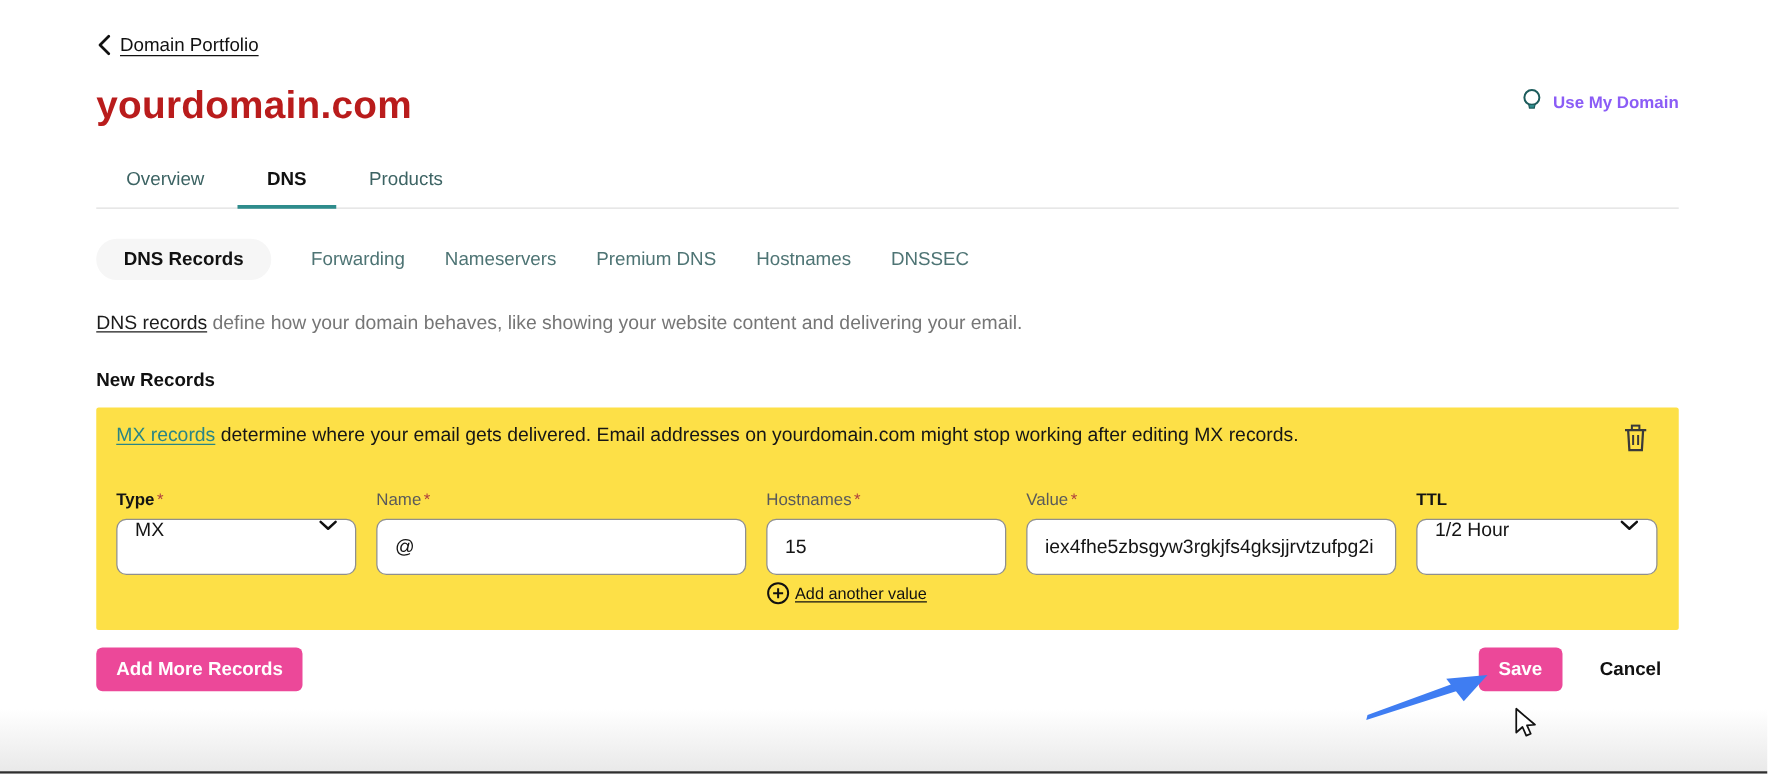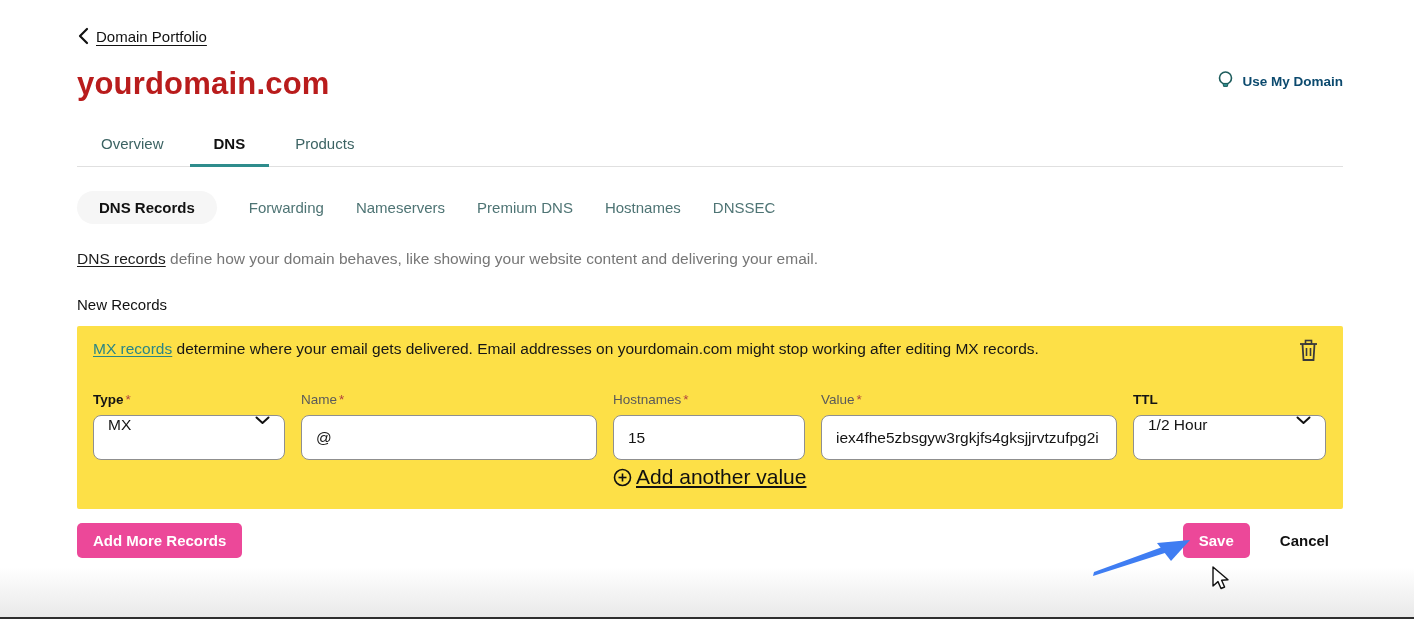--- a/index.html
+++ b/index.html
@@ -10,37 +10,37 @@
     position:relative; overflow:hidden;
   }
   .content { position:absolute; left:77px; top:0; width:1266px; }
 
   
   .back-row { margin-top:27px; display:flex; align-items:center; gap:5px; }
   .back-chevron { display:inline-flex; cursor:pointer; }
   .back-link { font-size:15px; font-weight:500; color:#111; text-decoration:underline; text-underline-offset:3px; cursor:pointer; }
   .page-title { margin-top:21px; font-size:31px; font-weight:700; letter-spacing:.2px; color:#b91c1c; }
   .use-domain { position:absolute; right:0; top:70px; display:flex; align-items:center; gap:8px; cursor:pointer; }
-  .use-domain span { font-size:13.5px; font-weight:700; color:#0c4a6e; }
+  .use-domain span { font-size:13.5px; font-weight:700; color:#8b5cf6; }
 
   
   .tabs { margin-top:23px; display:flex; border-bottom:1px solid #e0e0e0; padding-left:24px; }
   .tab { font-size:15px; color:#3c6363; padding:10px 0 14px; margin-right:50px; cursor:pointer; position:relative; }
   .tab.active { font-weight:700; color:#111; }
   .tab.active::after { content:""; position:absolute; left:-24px; right:-24px; bottom:-1px; height:3px; background:#2e8c8c; }
 
   
   .subtabs { margin-top:24px; display:flex; align-items:center; gap:32px; }
   .subtab { font-size:15px; color:#4e7474; cursor:pointer; padding:8px 0; }
   .subtab.active { font-weight:700; color:#111; background:#f6f6f6; border-radius:17px; padding:8px 22px; }
 
   
   .desc { margin-top:26px; font-size:15.5px; color:#767676; }
   .desc a, .link-dark { color:#1c1c1c; text-decoration:underline; text-underline-offset:2px; cursor:pointer; }
-  .section-heading { margin-top:28px; font-size:15px; font-weight:400; color:#111; }
+  .section-heading { margin-top:28px; font-size:15px; font-weight:700; color:#111; }
 
   
   .panel { margin-top:13px; background:#fde047; border-radius:2px; padding:14px 16px 20px; position:relative; }
   .panel-note { font-size:15.5px; color:#161616; padding-right:60px; }
   .panel-note a { color:#2a8585; text-decoration:underline; text-underline-offset:2px; cursor:pointer; }
   .trash-btn { position:absolute; right:24px; top:13px; cursor:pointer; }
 
   .form-grid { margin-top:34px; display:grid; grid-template-columns:192px 296px 192px 296px 193px; column-gap:16px; }
   .field-label { font-size:13.5px; margin-bottom:8px; }
   .field-label .lbl { color:#5a5a5a; font-weight:500; }
@@ -49,21 +49,21 @@
   .control {
     height:45px; background:#fff; border:1px solid #8f8f8f; border-radius:8px;
     display:flex; align-items:flex-start; padding:0 14px; font-size:15.5px; color:#141414;
     width:100%;
   }
   input.control { outline:none; font-family:"Liberation Sans", sans-serif; }
   .select { justify-content:space-between; cursor:pointer; }
   .value-input { white-space:nowrap; overflow:hidden; }
 
   .add-value-row { grid-column:3 / 6; margin-top:5px; display:flex; align-items:center; gap:4px; cursor:pointer; }
-  .add-value-row span.txt { font-size:21px; font-weight:500; color:#111; text-decoration:underline; text-underline-offset:2px; }
+  .add-value-row span.txt { font-size:13px; font-weight:500; color:#111; text-decoration:underline; text-underline-offset:2px; }
 
   
   .actions { margin-top:14px; display:flex; justify-content:space-between; align-items:center; }
   .btn-dark {
     background:#ec4899; color:#fff; font-size:15px; font-weight:700;
     border:none; border-radius:5px; padding:9px 16px; cursor:pointer;
     font-family:"Liberation Sans", sans-serif;
   }
   .actions-right { display:flex; align-items:center; gap:30px; padding-right:14px; }
   .cancel-link { font-size:15px; font-weight:600; color:#111; cursor:pointer; }

